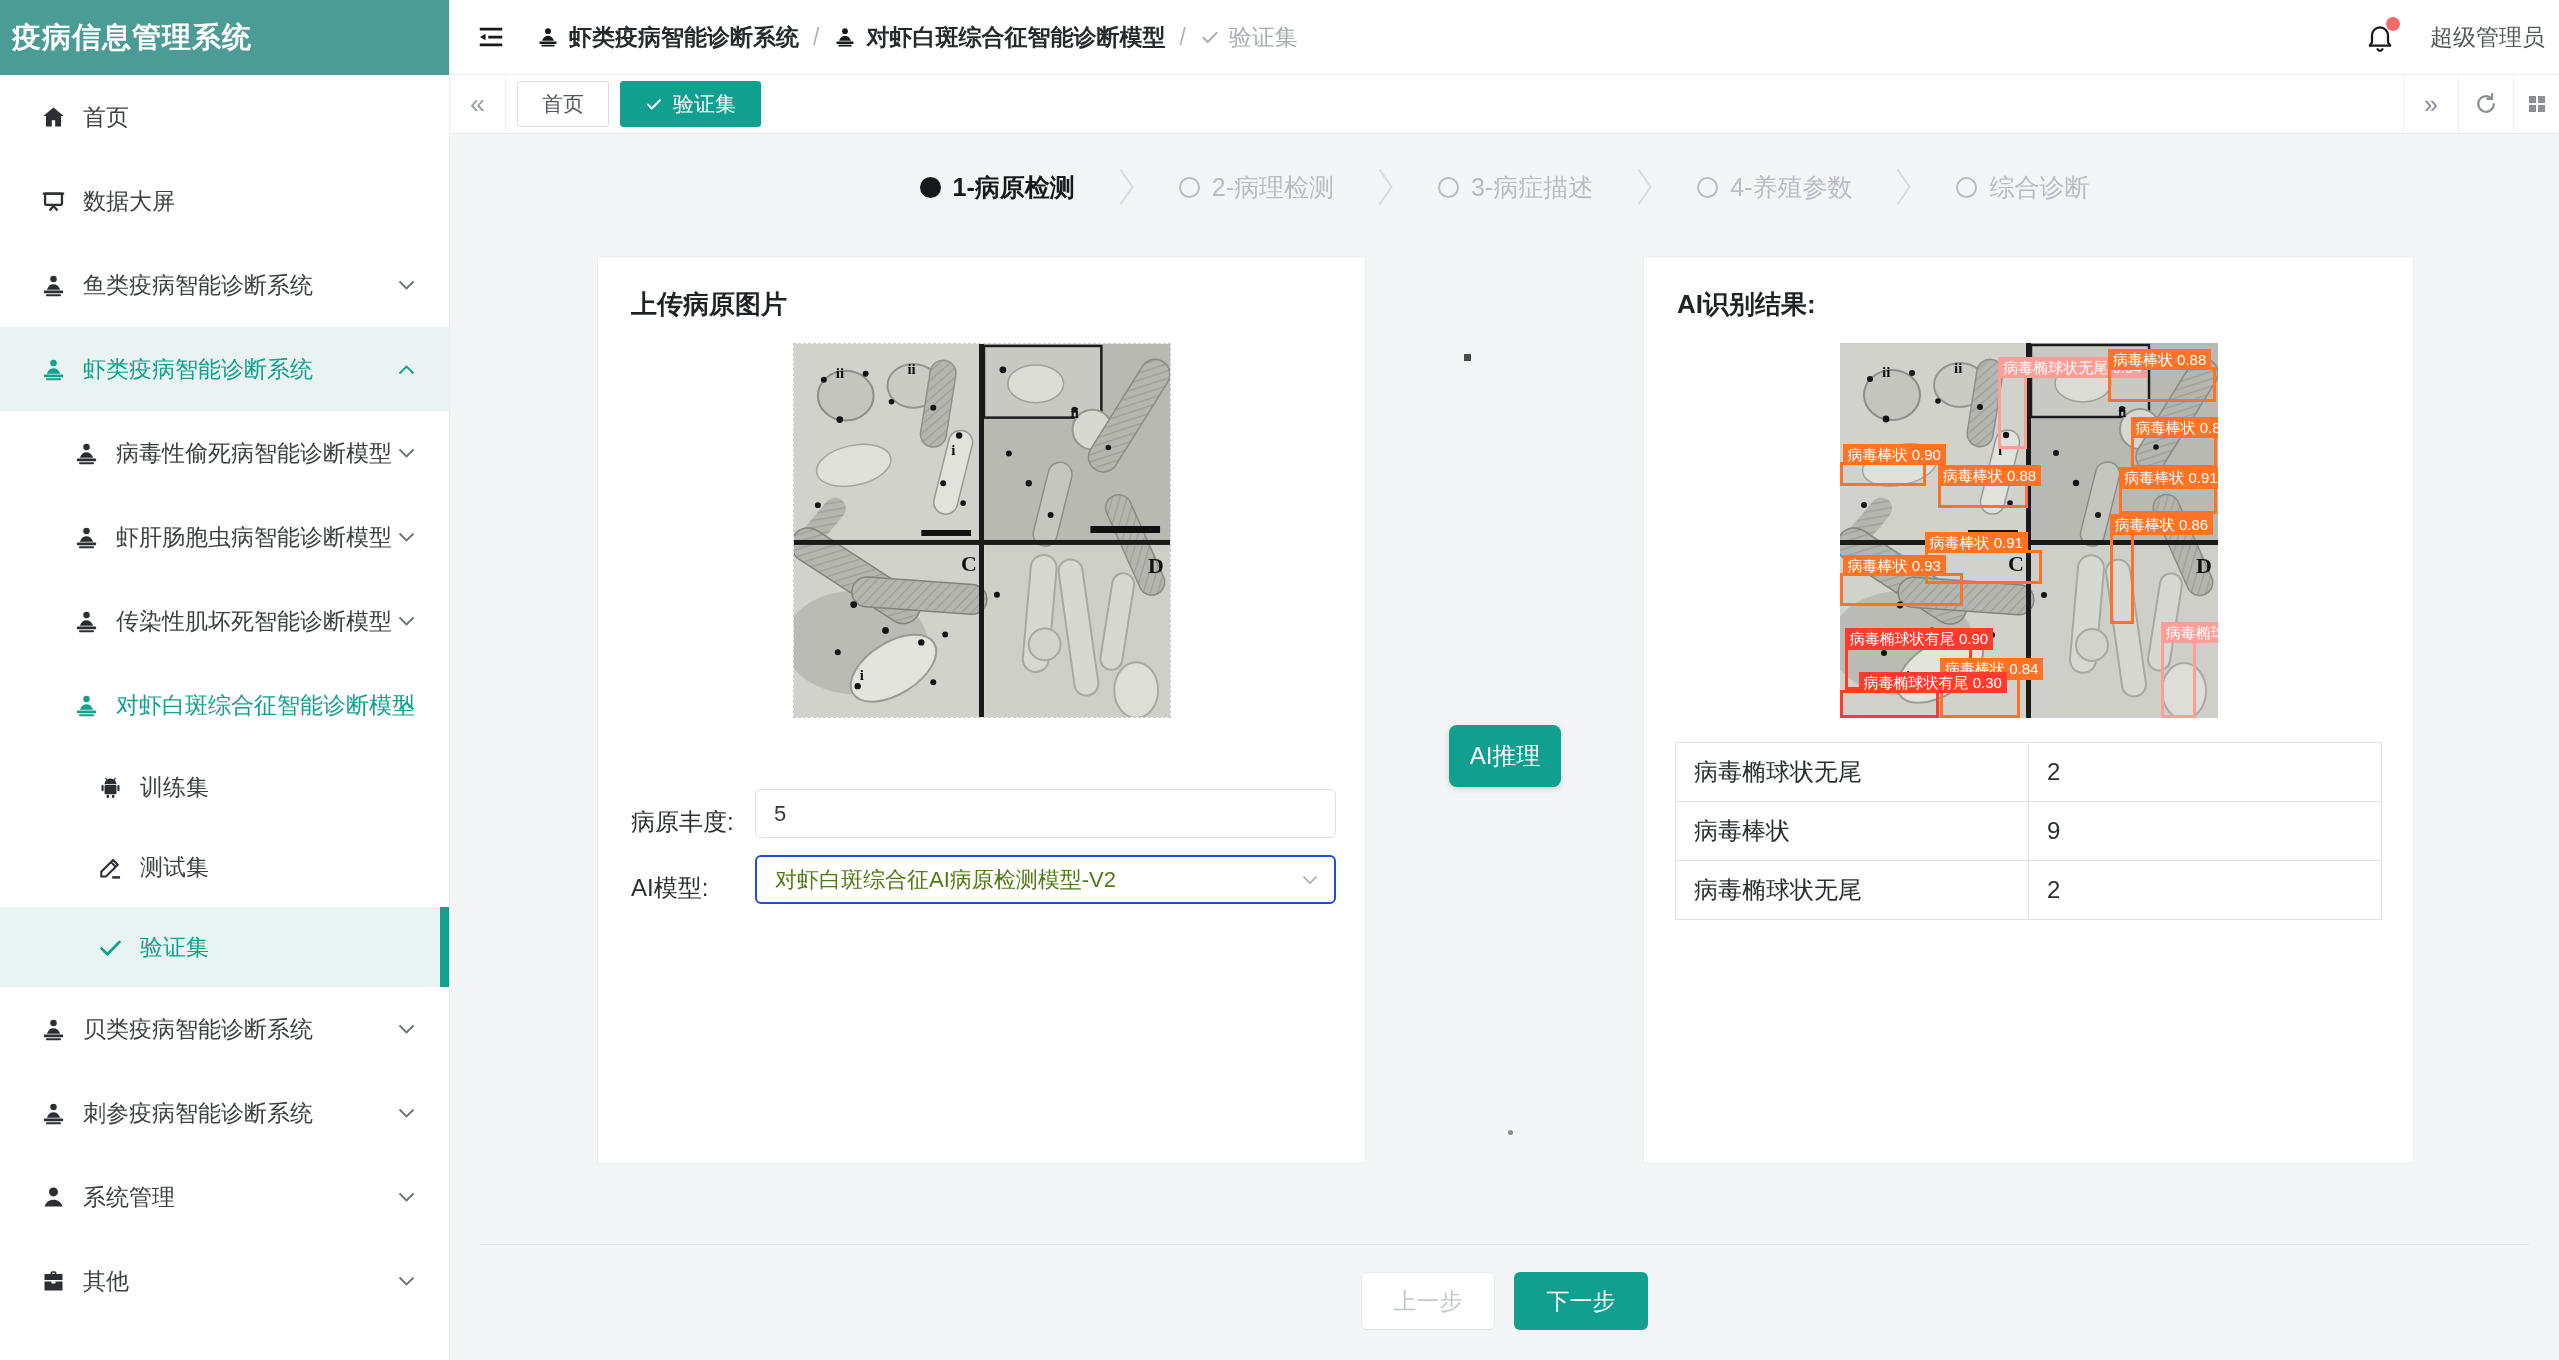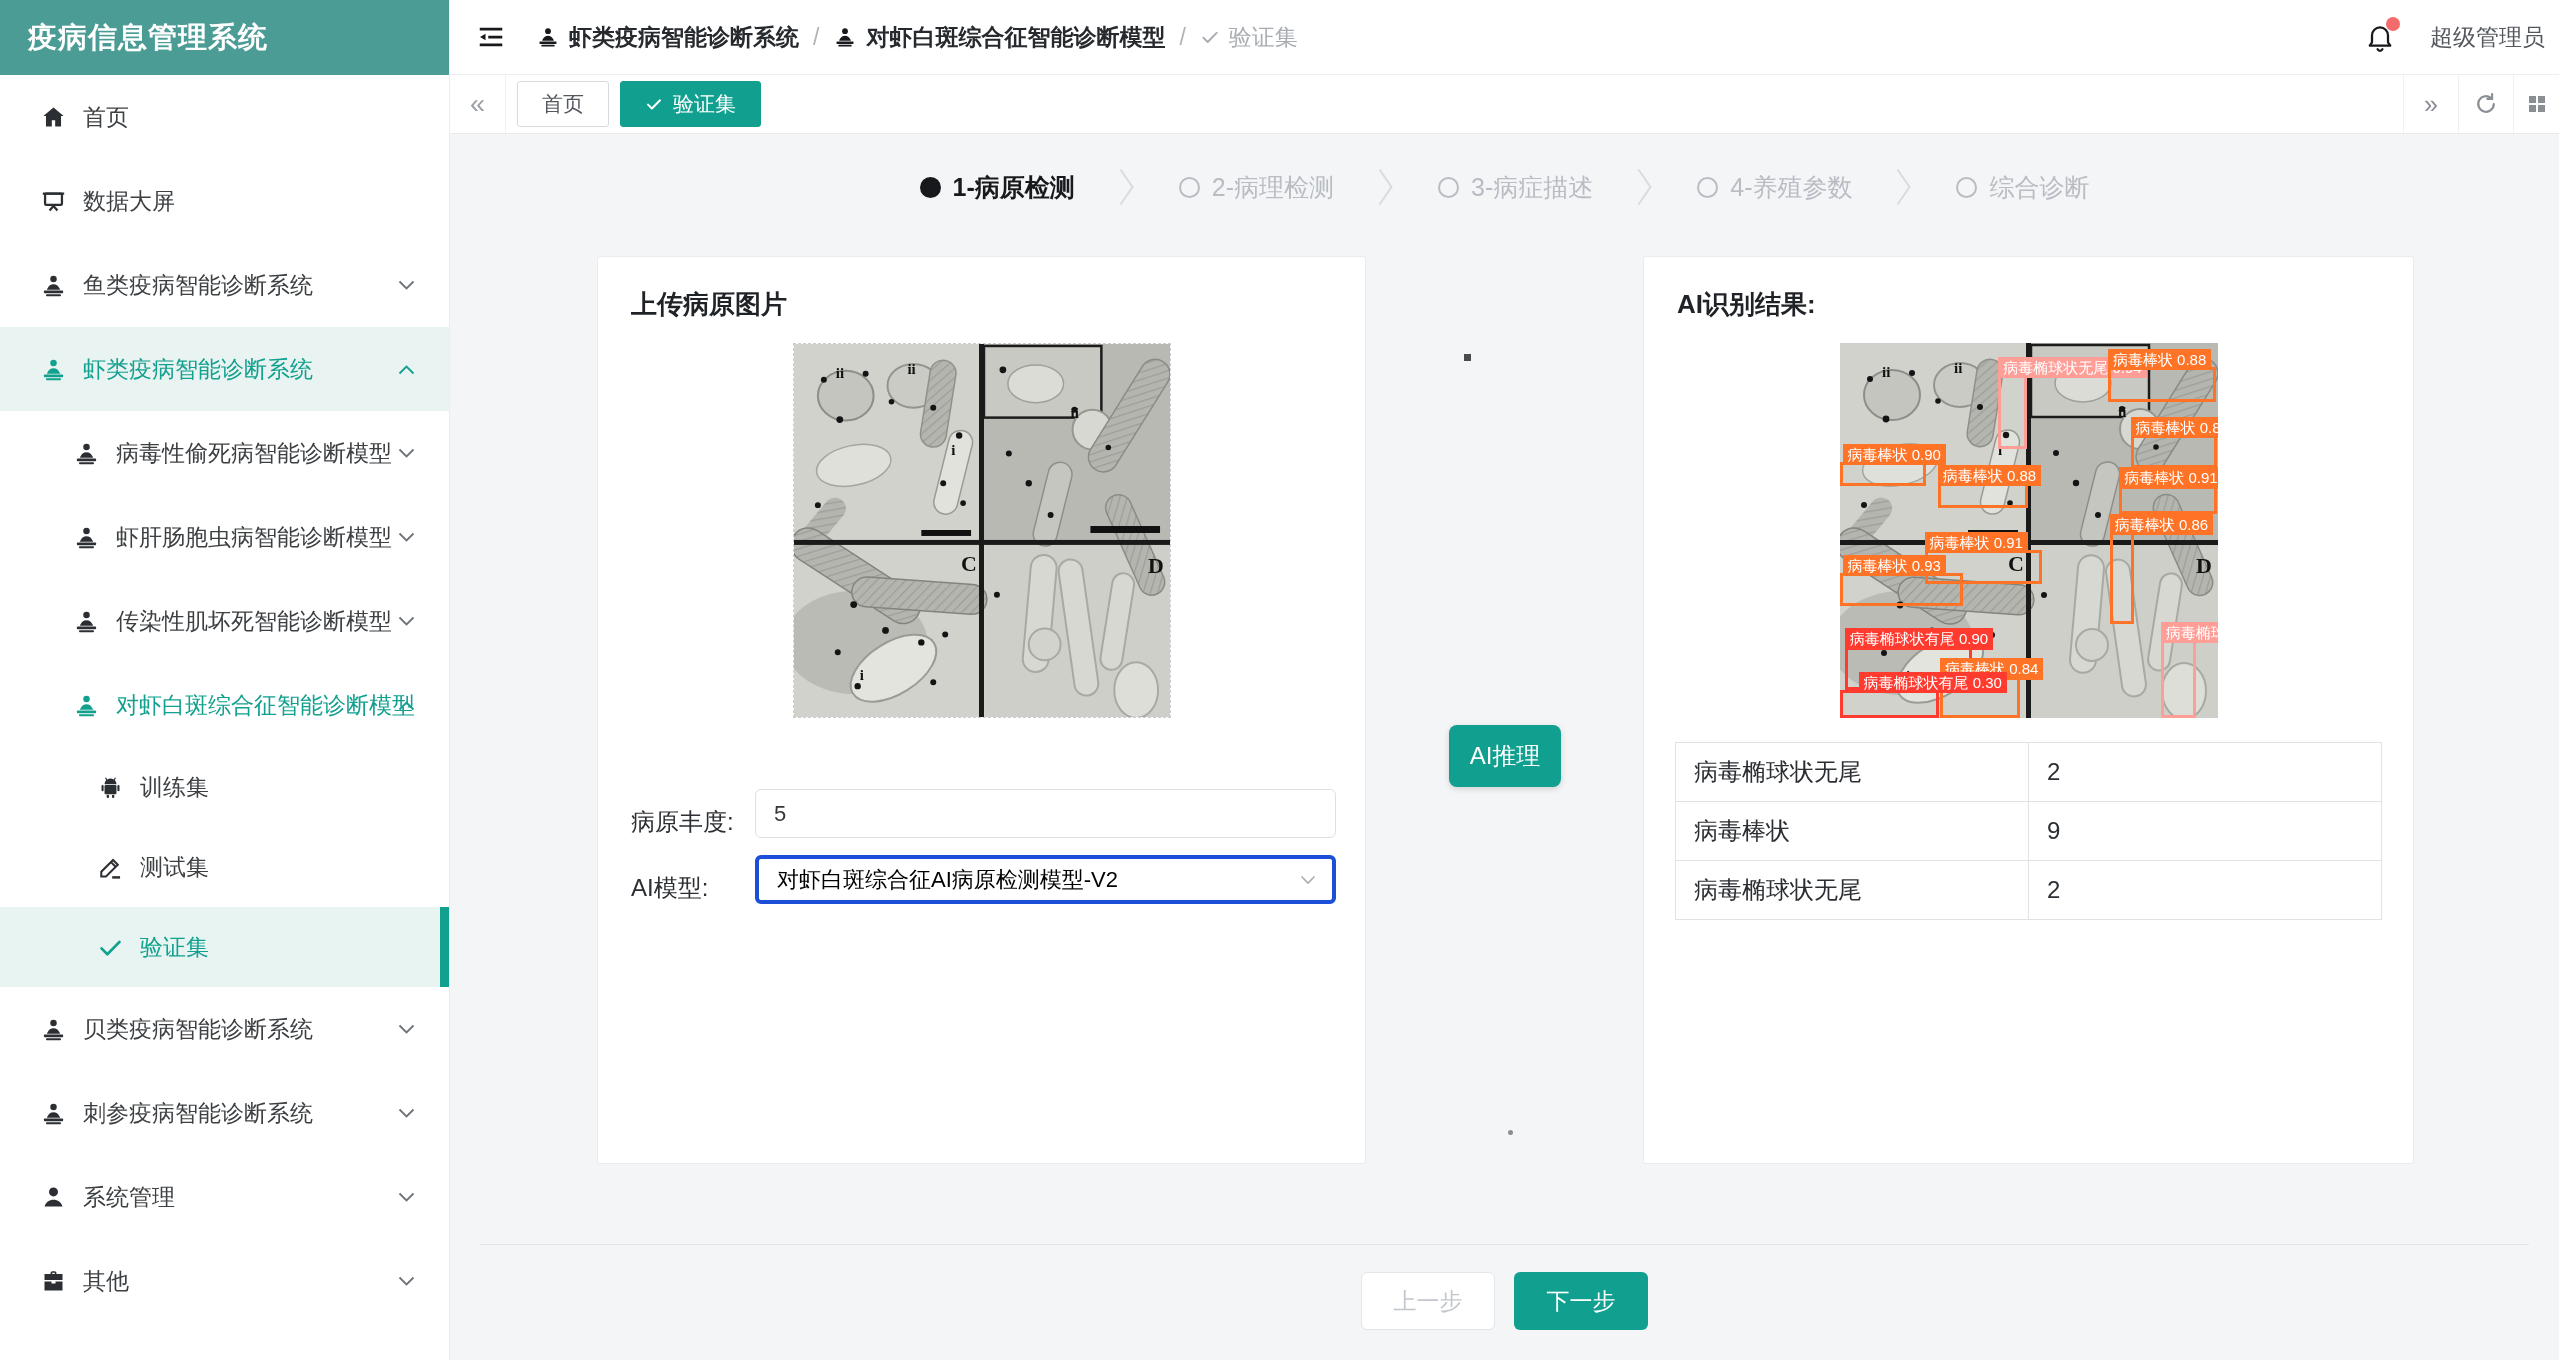--- a/index.html
+++ b/index.html
@@ -7,21 +7,21 @@
   body {
     font-family:"Liberation Sans","DejaVu Sans",sans-serif;
     background:#f3f5f7; color:#3d4043; position:relative; overflow:hidden;
   }
   svg { display:block; }
 
   
   .sidebar { position:absolute; left:0; top:0; width:450px; height:1360px;
     background:#fff; border-right:1px solid #ecedef; z-index:5; }
   .logo { height:75px; background:#4a9c94; color:#fff; font-size:29px; font-weight:bold;
-    display:flex; align-items:center; padding-left:28px; letter-spacing:1px; }
+    display:flex; align-items:center; padding-left:12px; letter-spacing:1px; }
   .menu-item { height:84px; display:flex; align-items:center; padding-left:40px;
     font-size:23px; color:#3d4043; position:relative; cursor:pointer; }
   .menu-item .mi-icon { width:27px; height:27px; margin-right:16px; flex:0 0 auto; color:#2b2f33; }
   .menu-item .chev { position:absolute; right:34px; color:#6f7378; }
   .menu-item.lvl2 { padding-left:73px; }
   .menu-item.lvl3 { padding-left:97px; height:80px; }
   .menu-item.hl-row { background:#e9f3f1; }
   .menu-item.teal, .menu-item.teal .mi-icon, .menu-item.teal .chev { color:#12a08f; }
   .menu-item.active-leaf { background:#e7f4f1; color:#12a08f; }
   .menu-item.active-leaf .mi-icon { color:#12a08f; }
@@ -90,22 +90,22 @@
   .ann.r { border-color:#ff3b30; } .ann.r .ann-label { background:#ff3b30; }
   .ann.p { border-color:#ff9d97; } .ann.p .ann-label { background:#ff9d97; }
 
   .form { margin:71px 0 0 33px; }
   .form-row { display:flex; align-items:flex-end; margin-top:17px; }
   .form-row:first-child { margin-top:0; }
   .form-label { width:124px; font-size:24px; color:#2b2f33; }
   .text-input { width:581px; height:49px; border:1px solid #dcdfe6; border-radius:6px;
     font-size:22px; color:#33373c; padding:0 18px; background:#fff;
     font-family:"Liberation Sans","DejaVu Sans",sans-serif; }
-  .select { width:581px; height:49px; border:4px solid #1d4ed8; border-radius:6px; background:#fff;
-    display:flex; align-items:center; padding:0 18px; font-size:22px; color:#000000;
+  .select { width:581px; height:49px; border:2px solid #1d4ed8; border-radius:6px; background:#fff;
+    display:flex; align-items:center; padding:0 18px; font-size:22px; color:#4d7c0f;
     cursor:pointer; position:relative; }
   .select .sel-chev { position:absolute; right:16px; color:#a8abb2; }
 
   .ai-btn { position:absolute; left:999px; top:469px; width:112px; height:62px;
     background:#11a08f; color:#fff; font-size:24px; border:none; border-radius:8px;
     cursor:pointer; box-shadow:0 2px 6px rgba(0,0,0,.15);
     font-family:"Liberation Sans","DejaVu Sans",sans-serif; }
 
   .result-table { margin:24px 0 0 31px; width:707px; border-collapse:collapse; font-size:24px; color:#2b2f33; }
   .result-table td { border:1px solid #e0e2e6; height:59px; padding-left:18px; background:#fff; }

